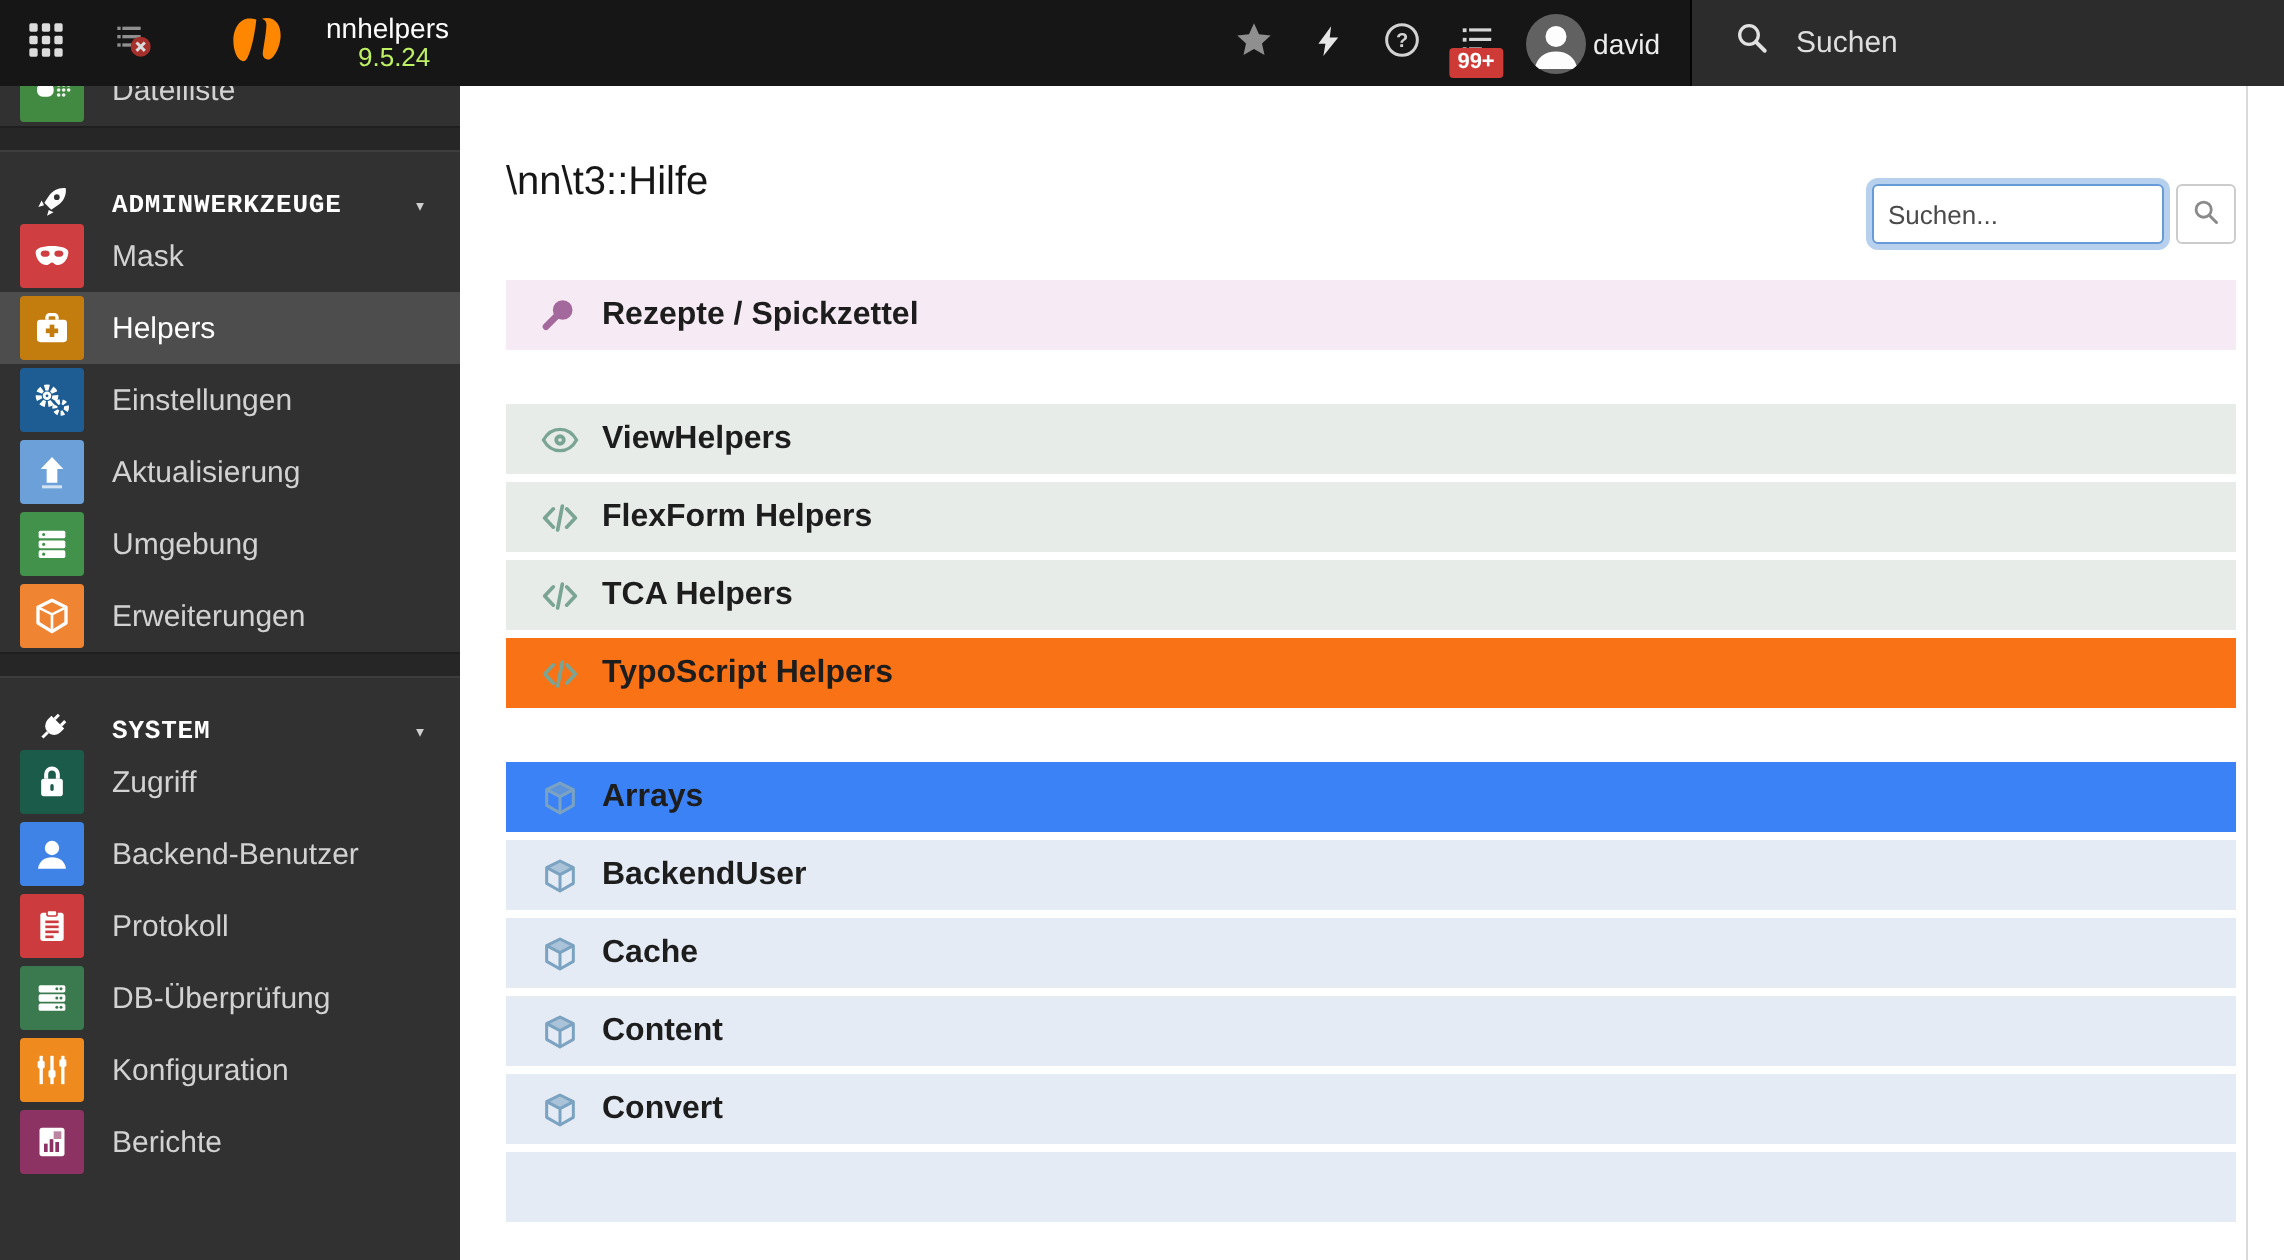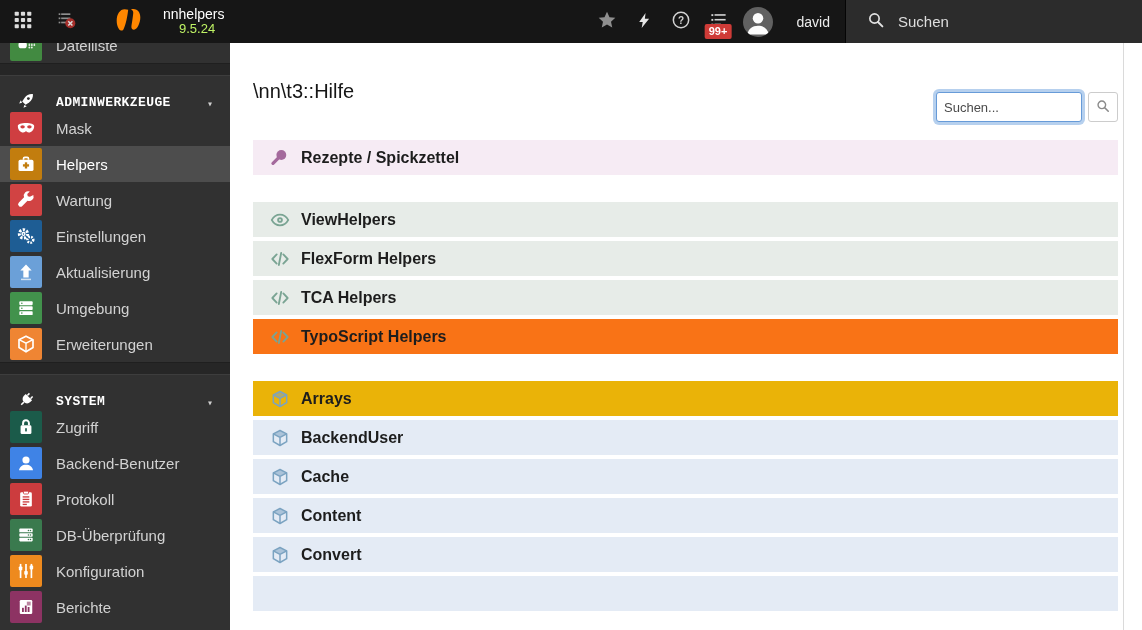--- a/index.html
+++ b/index.html
@@ -13,21 +13,21 @@
   .tb-btn{width:45px;display:flex;align-items:center;justify-content:center;}
   .tb-btn.second{width:44px;}
   .tb-logo{display:flex;align-items:center;gap:21px;margin-left:26px;cursor:pointer;}
   .logo-title{color:#fff;font-size:14px;line-height:1.15;}
   .logo-version{color:#bef264;font-size:13px;line-height:1.15;margin-left:16px;}
   .tb-right{margin-left:auto;display:flex;align-items:center;}
   .tb-icon{width:37px;height:43px;display:flex;align-items:center;justify-content:center;position:relative;}
   .badge{position:absolute;top:24px;left:50%;transform:translateX(-50%);
     background:#ce3b37;color:#fff;font-size:11px;font-weight:bold;
     padding:1px 4px;border-radius:2px;line-height:1.2;white-space:nowrap;}
-  .tb-user{display:flex;align-items:center;gap:24px;padding:0 15px 0 6px;cursor:pointer;}
+  .tb-user{display:flex;align-items:center;gap:4px;padding:0 15px 0 6px;cursor:pointer;}
   .avatar{width:30px;height:30px;border-radius:50%;background:#616161;overflow:hidden;flex:none;}
   .username{color:#ececec;font-size:14px;}
   .tb-search{width:297px;background:#2c2c2c;border-left:1px solid #050505;
     display:flex;align-items:center;gap:13px;padding-left:21px;cursor:pointer;}
   .tb-search-label{color:#dedede;font-size:15px;}
 
   
   .sidebar{position:fixed;top:43px;left:0;width:230px;height:587px;background:#313131;overflow:hidden;z-index:5;}
   .sb-item{height:36px;display:flex;align-items:center;cursor:pointer;}
   .sb-item.first{margin-top:-16px;}
@@ -225,28 +225,20 @@
         <svg viewBox="0 0 24 24" xmlns="http://www.w3.org/2000/svg">
           <rect x="3" y="7" width="18" height="13.5" rx="2" fill="#ffffff"></rect>
           <path d="M9 7V5.6A1.6 1.6 0 0 1 10.6 4h2.8A1.6 1.6 0 0 1 15 5.6V7" fill="none" stroke="#ffffff" stroke-width="2"></path>
           <rect x="10.6" y="10" width="2.8" height="7.4" fill="#c27d0e"></rect>
           <rect x="8.3" y="12.3" width="7.4" height="2.8" fill="#c27d0e"></rect>
         </svg>
       </span>
       <span class="sb-label">Helpers</span>
     </div>
     <div class="sb-item">
-      <span class="tile" style="background: rgb(209, 67, 67);">
-        <svg viewBox="0 0 24 24" xmlns="http://www.w3.org/2000/svg">
-          <path d="M20.8 6a5.4 5.4 0 0 1-7 6.9l-6.2 6.2a2.9 2.9 0 1 1-4.1-4.1l6.2-6.2a5.4 5.4 0 0 1 6.9-7l-3.1 3.1.6 2.6 2.6.6z" fill="#ffffff"></path>
-        </svg>
-      </span>
-      <span class="sb-label">Wartung</span>
-    </div>
-    <div class="sb-item">
       <span class="tile" style="background: rgb(30, 93, 148);">
         <svg viewBox="0 0 24 24" xmlns="http://www.w3.org/2000/svg">
           <g fill="none" stroke="#ffffff">
             <circle cx="9" cy="9.5" r="5" stroke-width="3.6" stroke-dasharray="2.7 1.7"></circle>
             <circle cx="9" cy="9.5" r="1.7" stroke-width="1.7"></circle>
             <circle cx="17.2" cy="16.5" r="3.5" stroke-width="3" stroke-dasharray="2 1.4"></circle>
           </g>
         </svg>
       </span>
       <span class="sb-label">Einstellungen</span>
@@ -458,21 +450,21 @@
                 <path d="M8 6.5L2.8 12 8 17.5"></path>
                 <path d="M16 6.5L21.2 12 16 17.5"></path>
                 <line x1="13.4" y1="4.8" x2="10.6" y2="19.2"></line>
               </g>
             </svg>
           </span>
           <span class="rlabel">TypoScript Helpers</span>
         </button>
       </div>
       <div class="group">
-        <button class="row" style="background: #eab308;">
+        <button class="row" style="background: #3b82f6;">
           <span class="ricon">
             <svg viewBox="0 0 24 24" xmlns="http://www.w3.org/2000/svg">
               <g stroke="#7ba3c1" stroke-width="1.8" fill="none" stroke-linejoin="round">
                 <path d="M12 3l8 4v9.4l-8 4.6-8-4.6V7z"></path>
                 <path d="M4 7l8 4.2L20 7M12 11.2V21"></path>
               </g>
               <path d="M12 3l8 4-8 4.2L4 7z" fill="#7ba3c1" opacity=".55"></path>
             </svg>
           </span>
           <span class="rlabel">Arrays</span>

